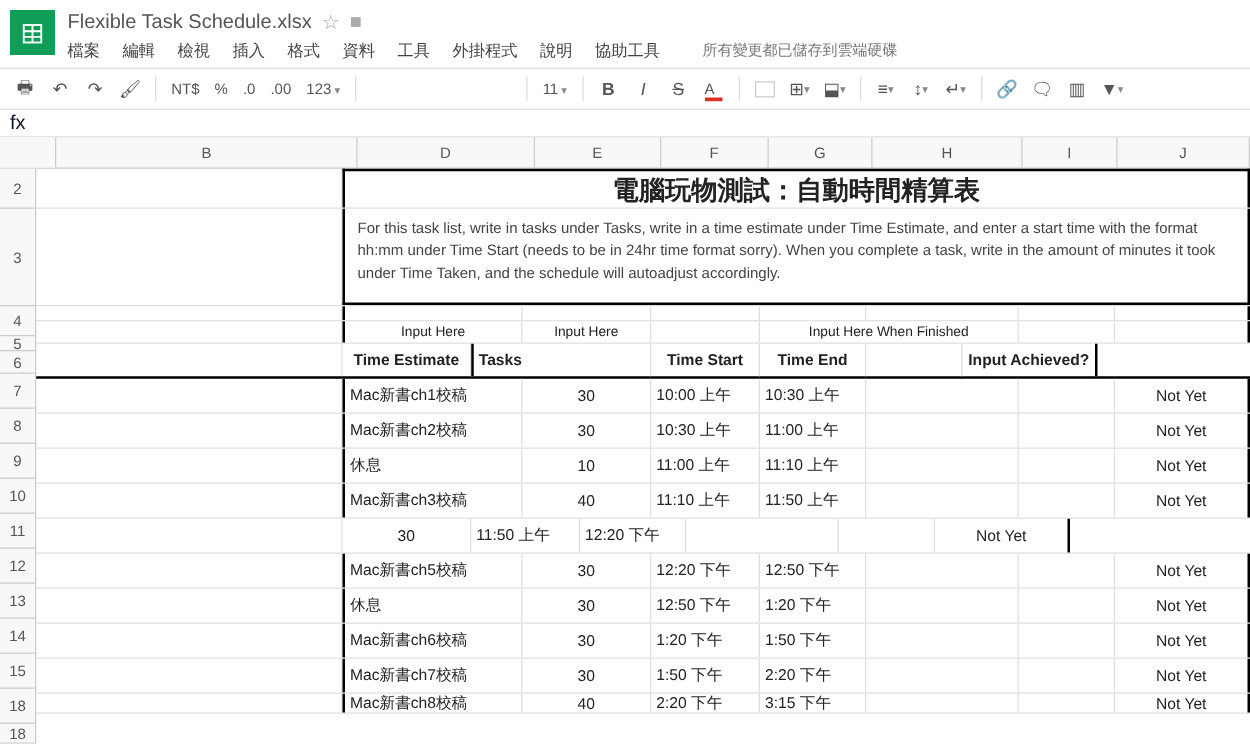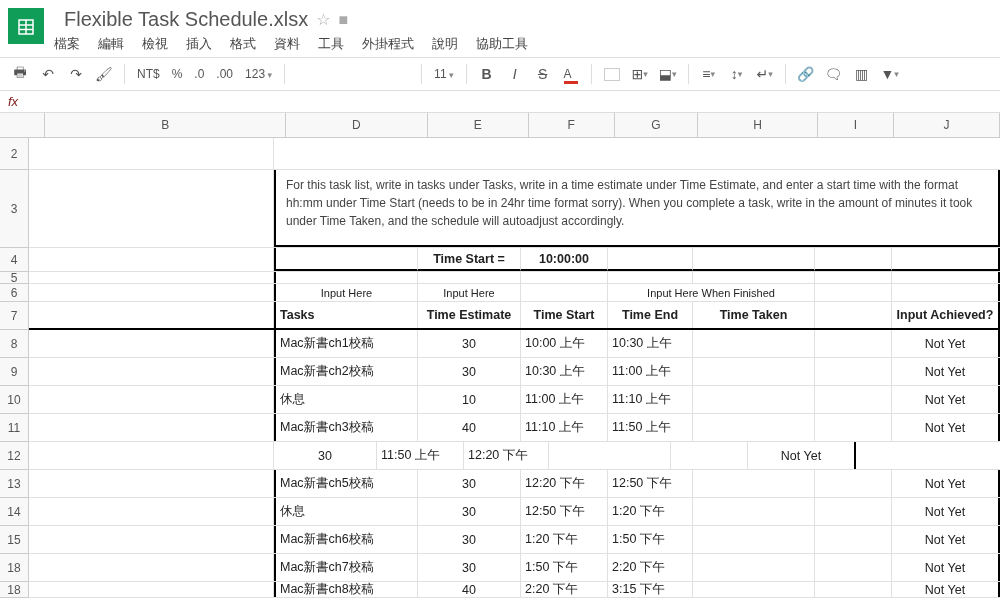--- a/index.html
+++ b/index.html
@@ -3,37 +3,37 @@
 <meta charset="utf-8">
 <style>
 * { box-sizing: border-box; margin: 0; padding: 0; }
 body { font-family: Arial, "Microsoft JhengHei", sans-serif; font-size: 13px; color: #333; background: #fff; overflow: hidden; }
 
 .header { display: flex; align-items: flex-start; padding: 8px 8px 0 8px; }
 .logo { width: 36px; height: 36px; background: #0f9d58; display: flex; align-items: center; justify-content: center; margin-right: 10px; }
 .logo svg { fill: #fff; }
 .title-area { flex: 1; }
 .title-row { display: flex; align-items: center; gap: 8px; }
-.doc-title { font-size: 20px; color: #555; font-weight: 400; margin-left: 10px; }
+.doc-title { font-size: 16px; color: #555; font-weight: 400; }
 .star-icon, .folder-icon { color: #aaa; font-size: 16px; }
 .menu-row { display: flex; align-items: flex-start; gap: 18px; padding: 4px 0; font-size: 13px; color: #444; }
 .menu-item { cursor: pointer; }
 .save-msg { color: #777; font-size: 12px; margin-left: 16px; }
 
 .toolbar { border-top: 1px solid #ddd; border-bottom: 1px solid #ddd; padding: 4px 8px; display: flex; align-items: center; gap: 4px; }
 .tb-btn { width: 24px; height: 24px; display: inline-flex; align-items: center; justify-content: center; color: #555; cursor: pointer; font-size: 14px; }
 .tb-sep { width: 1px; height: 20px; background: #ddd; margin: 0 4px; }
 .tb-text { font-size: 12px; color: #555; padding: 0 4px; }
 .tb-drop::after { content: " ▾"; font-size: 9px; color: #888; }
 .color-swatch { width: 14px; height: 3px; background: #000; display: block; }
 .color-swatch.red { background: #d93025; }
 .fill-bucket { border-bottom: 3px solid #fff; outline: 1px solid #ccc; display:inline-block; width:14px; height:11px; position:relative; }
 
 .formula-bar { display: flex; align-items: center; border-bottom: 1px solid #ddd; padding: 2px 8px; height: 22px; }
-.fx-label { font-style: italic; color: #7f1d1d; font-size: 13px; margin-right: 8px; }
+.fx-label { color: #0f172a; font-size: 16px; margin-right: 8px; }
 .fx-input { flex: 1; border: none; outline: none; font-size: 12px; }
 
 .sheet { position: relative; }
 .col-headers { display: flex; background: #f8f8f8; border-bottom: 1px solid #ccc; }
 .corner { width: 46px; height: 24px; border-right: 1px solid #ccc; background: #f8f8f8; }
 .col-h { height: 24px; border-right: 1px solid #ccc; text-align: center; font-size: 12px; color: #555; line-height: 24px; }
 
 .grid-body { display: flex; }
 .row-headers { width: 46px; background: #f8f8f8; border-right: 1px solid #ccc; }
 .row-h { border-bottom: 1px solid #ccc; text-align: center; font-size: 12px; color: #555; display: flex; align-items: center; justify-content: center; }
@@ -83,20 +83,21 @@
       <span class="menu-item">檔案</span>
       <span class="menu-item">編輯</span>
       <span class="menu-item">檢視</span>
       <span class="menu-item">插入</span>
       <span class="menu-item">格式</span>
       <span class="menu-item">資料</span>
       <span class="menu-item">工具</span>
       <span class="menu-item">外掛程式</span>
       <span class="menu-item">說明</span>
       <span class="menu-item">協助工具</span>
+      <span class="save-msg">所有變更都已儲存到雲端硬碟</span>
     </div>
   </div>
 </div>
 
 <div class="toolbar">
   <span class="tb-btn">🖶</span>
   <span class="tb-btn">↶</span>
   <span class="tb-btn">↷</span>
   <span class="tb-btn">🖌</span>
   <span class="tb-sep"></span>
@@ -170,39 +171,32 @@
       <div class="row-h r-data">14</div>
       <div class="row-h r-data">15</div>
       <div class="row-h r-data">18</div>
       <div class="row-h r-data" style="height:16px">18</div>
     </div>
 
     <div class="cells">
 
       <div class="row r2">
         <div class="cell col-B"></div>
+        <div class="cell thick-left thick-top thick-right center" style="width:726px">
+            <span class="big-title">電腦玩物測試：自動時間精算表</span>
+          </div>
       </div>
 
       <div class="row r3">
         <div class="cell col-B"></div>
         <div class="cell thick-left thick-right thick-bottom" style="width:726px;align-items:flex-start">
             <div class="instructions">For this task list, write in tasks under Tasks, write in a time estimate under Time Estimate, and enter a start time with the format hh:mm under Time Start (needs to be in 24hr time format sorry). When you complete a task, write in the amount of minutes it took under Time Taken, and the schedule will autoadjust accordingly.</div>
           </div>
       </div>
 
-      <div class="row r4">
-        <div class="cell col-B"></div>
-        <div class="cell col-D thick-left thick-bottom"></div>
-        <div class="cell col-E center bold thick-bottom">Time Start =</div>
-        <div class="cell col-F center bold thick-bottom">10:00:00</div>
-        <div class="cell col-G thick-bottom"></div>
-        <div class="cell col-H thick-bottom"></div>
-        <div class="cell col-I thick-bottom"></div>
-        <div class="cell col-J thick-right thick-bottom"></div>
-      </div>
 
       <div class="row r5">
         <div class="cell col-B"></div>
         <div class="cell col-D thick-left"></div>
           <div class="cell col-E"></div>
           <div class="cell col-F"></div>
           <div class="cell col-G"></div>
           <div class="cell col-H"></div>
           <div class="cell col-I"></div>
           <div class="cell col-J thick-right"></div>
@@ -213,25 +207,24 @@
         <div class="cell col-D thick-left center" style="font-size:11px">Input Here</div>
         <div class="cell col-E center" style="font-size:11px">Input Here</div>
         <div class="cell col-F"></div>
         <div class="cell center" style="width:207px;font-size:11px">Input Here When Finished</div>
         <div class="cell col-I"></div>
         <div class="cell col-J thick-right"></div>
       </div>
 
       <div class="row r-data thick-bottom">
         <div class="cell col-B"></div>
+        <div class="cell col-E bold center">Time Estimate</div>
         <div class="cell col-D thick-left bold">Tasks</div>
-        <div class="cell col-E bold center">Time Estimate</div>
         <div class="cell col-F bold center">Time Start</div>
         <div class="cell col-G bold center">Time End</div>
-        <div class="cell col-H bold center">Time Taken</div>
         <div class="cell col-I"></div>
         <div class="cell col-J thick-right bold center">Input Achieved?</div>
       </div>
 
       <div id="data-rows">
           <div class="row r-data">
             <div class="cell col-B"></div>
             <div class="cell col-D thick-left">Mac新書ch1校稿</div>
             <div class="cell col-E center">30</div>
             <div class="cell col-F">10:00 上午</div>

